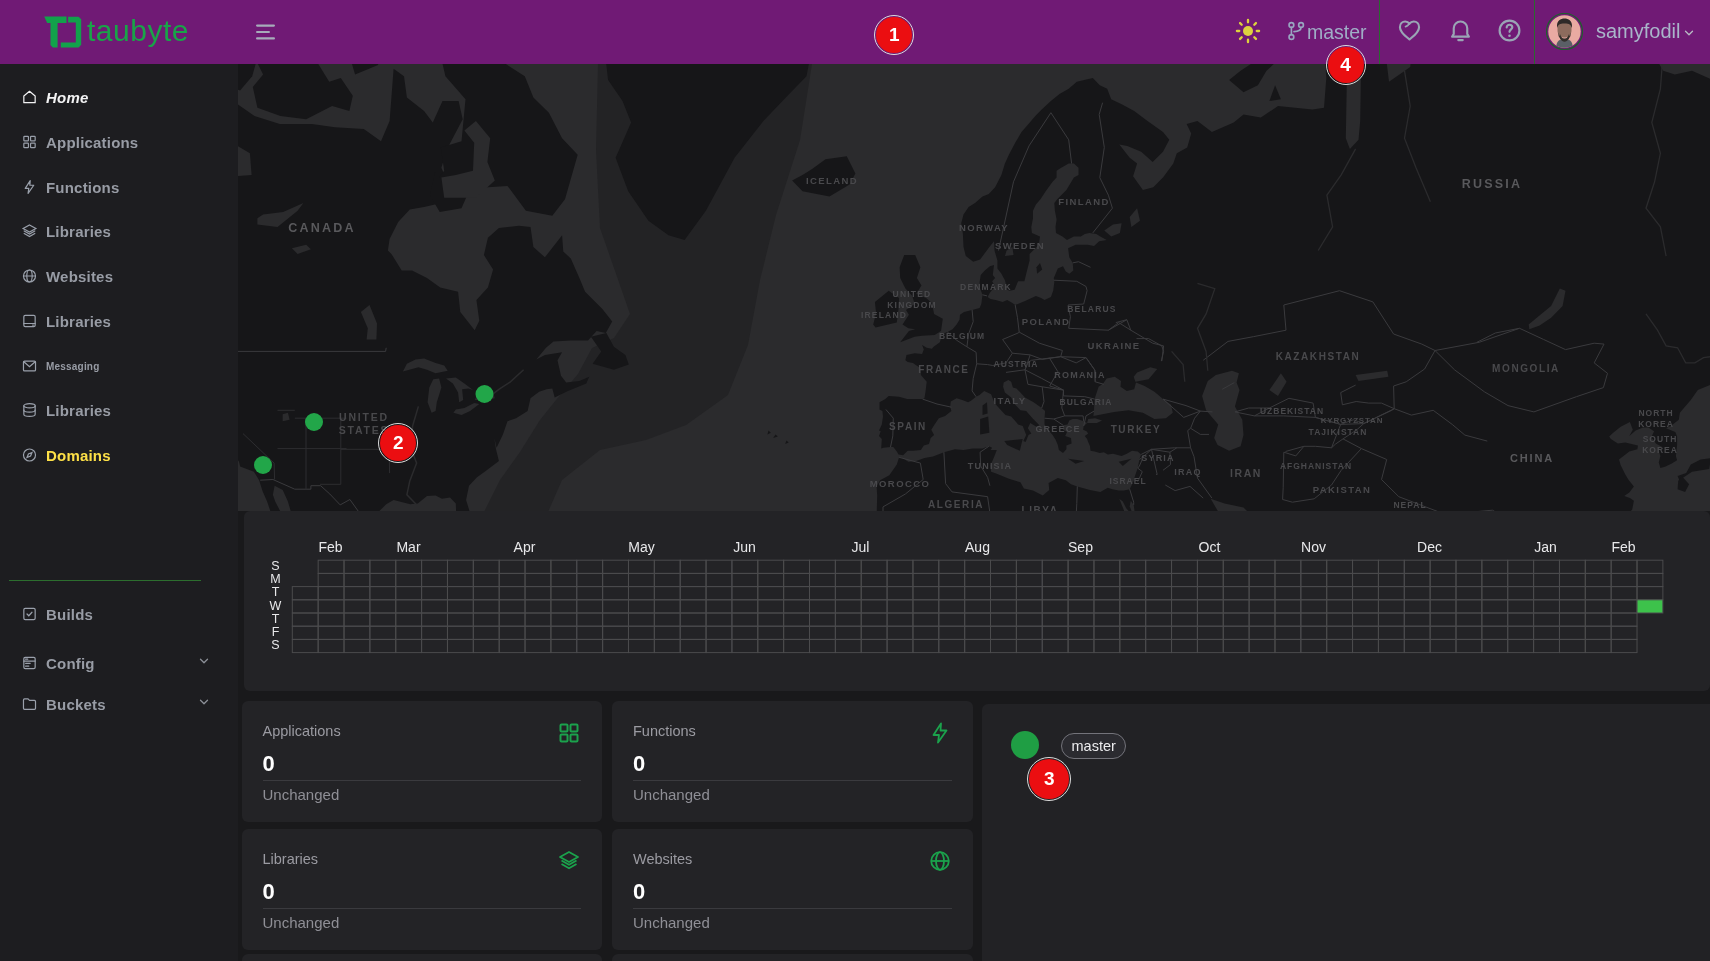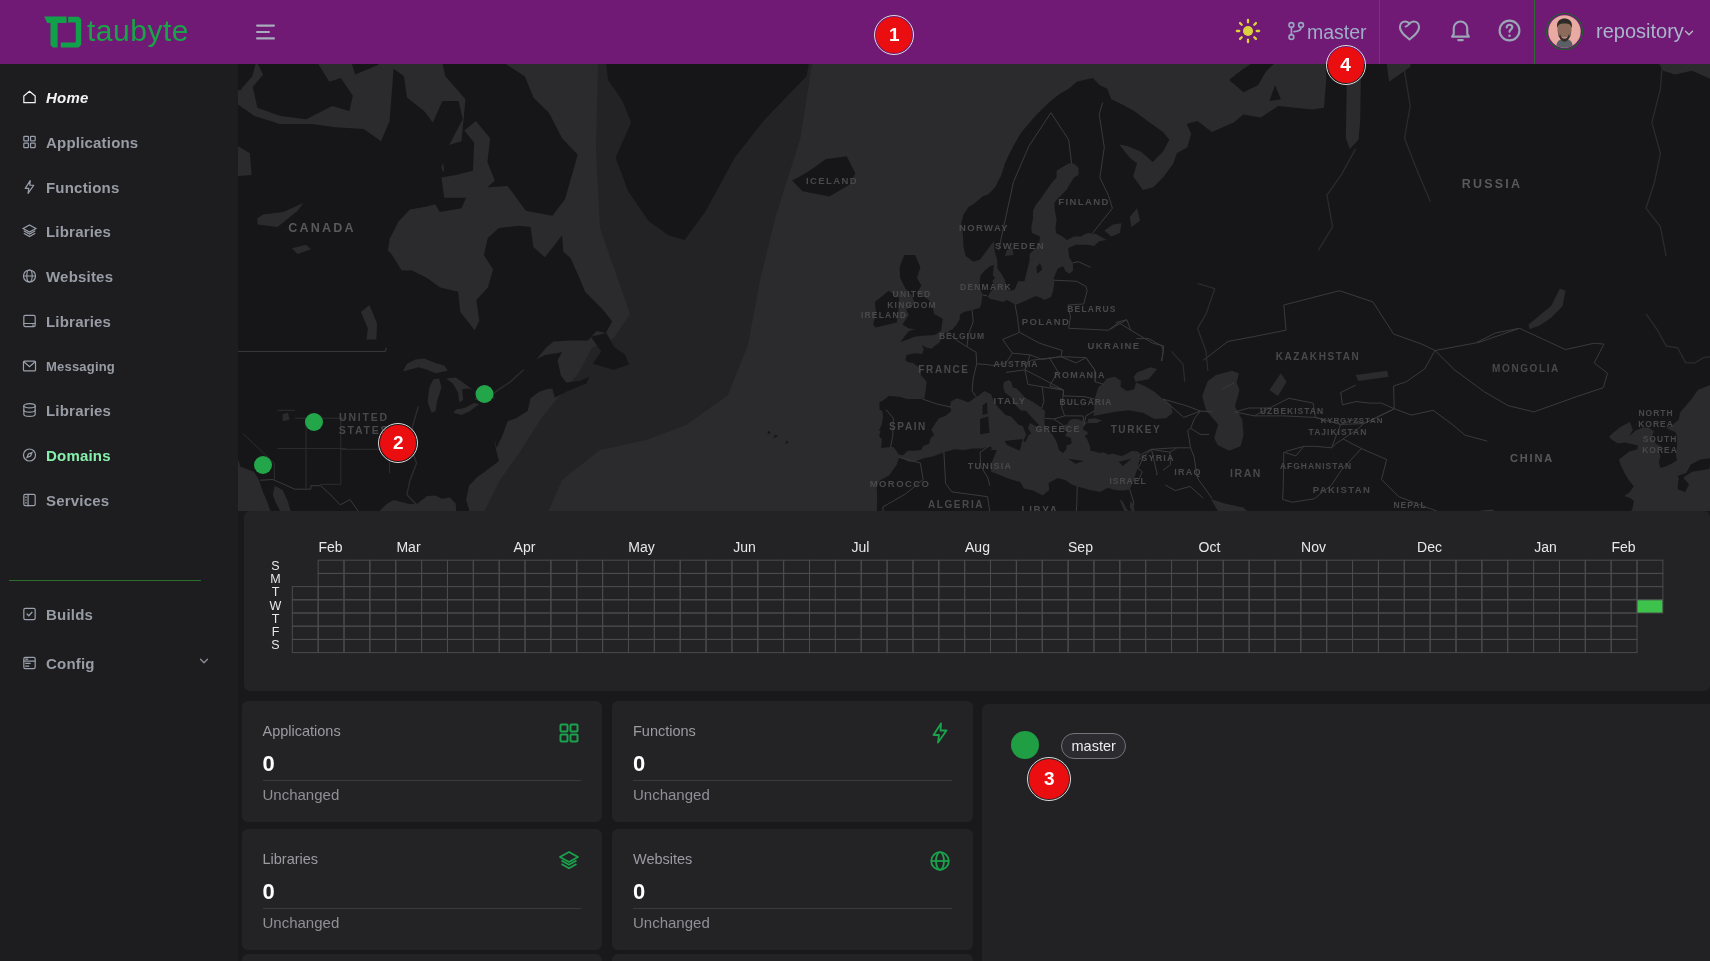--- a/index.html
+++ b/index.html
@@ -50,21 +50,21 @@
         </clipPath>
 <g clip-path="url(#avc)">
 <rect x="0" y="0" width="37" height="37" fill="#e9aaa2"></rect>
 <path d="M10 37 C10 28 13 26 18.5 26 C24 26 27 28 27 37 Z" fill="#5a5f66"></path>
 <path d="M11.5 13 C11.5 8.5 14.5 6.5 18.5 6.5 C22.5 6.5 25.5 8.5 25.5 13 V17 C25.5 22 22.8 24.5 18.5 24.5 C14.2 24.5 11.5 22 11.5 17 Z" fill="#8c6b5d"></path>
 <path d="M11 13 C11 7.5 14.5 5.5 18.5 5.5 C22.5 5.5 26 7.5 26 13 L25.5 15 C25 11.5 23.5 10.5 18.5 10.5 C13.5 10.5 12 11.5 11.5 15 Z" fill="#2e2a28"></path>
 <path d="M12.5 19.5 C13.5 23.5 15.5 25.5 18.5 25.5 C21.5 25.5 23.5 23.5 24.5 19.5 L24.5 23 C23 26 21 27.5 18.5 27.5 C16 27.5 14 26 12.5 23 Z" fill="#3a332f"></path>
 <path d="M14 21 C15 24.5 17 26.5 18.5 26.5 C20 26.5 22 24.5 23 21 L23 25.5 C21.5 27.8 20 28.8 18.5 28.8 C17 28.8 15.5 27.8 14 25.5 Z" fill="#33302c"></path>
 </g>
 </svg></div>
-  <div style="position:absolute;left:1596px;top:19.5px;font-size:20px;color:#a9b5ca">repository</div>
+  <div style="position:absolute;left:1596px;top:19.5px;font-size:20px;color:#a9b5ca">samyfodil</div>
   <div style="position:absolute;left:1682px;top:26px"><svg width="14" height="14" viewBox="0 0 24 24" fill="none" stroke="#b8bcc4" stroke-width="2.2" stroke-linecap="round" stroke-linejoin="round">
         <path d="M6 9 L12 15 L18 9"></path>
       </svg></div>
 </div>
 
 <div style="position:absolute;left:0;top:64px;width:237.5px;height:897px;background:#1d1d20;z-index:10">
 <div style="position:absolute;left:0;top:10.5px;width:237px;height:45px;font-style:italic;">
 <div style="position:absolute;left:21px;top:50%;transform:translateY(-50%);display:flex">
         <svg width="17" height="17" viewBox="0 0 24 24" fill="none" stroke="#f2f2f3" stroke-width="1.7" stroke-linecap="round">
           <path d="M4 10.5 L12 4 L20 10.5 V20 H4 Z" fill="none" stroke-linejoin="round"></path>
@@ -121,70 +121,71 @@
       </div>
 <div style="position:absolute;left:46px;top:50%;transform:translateY(-50%);font-size:15px;font-weight:600;color:#989ca5;letter-spacing:.2px">Libraries</div>
 </div>
     <div style="position:absolute;left:0;top:279.12px;width:237px;height:45px;">
 <div style="position:absolute;left:21px;top:50%;transform:translateY(-50%);display:flex">
         <svg width="17" height="17" viewBox="0 0 24 24" fill="none" stroke="#9aa0ab" stroke-width="1.7" stroke-linecap="round">
           <rect x="3.5" y="5" width="17" height="14" rx="1.5"></rect>
           <path d="M4 6 L12 13 L20 6"></path>
         </svg>
       </div>
-<div style="position:absolute;left:46px;top:50%;transform:translateY(-50%);font-size:13px;font-weight:600;color:#989ca5;letter-spacing:.2px">Messaging</div>
+<div style="position:absolute;left:46px;top:50%;transform:translateY(-50%);font-size:10px;font-weight:600;color:#989ca5;letter-spacing:.2px">Messaging</div>
 </div>
     <div style="position:absolute;left:0;top:323.89px;width:237px;height:45px;">
 <div style="position:absolute;left:21px;top:50%;transform:translateY(-50%);display:flex">
         <svg width="17" height="17" viewBox="0 0 24 24" fill="none" stroke="#9aa0ab" stroke-width="1.7" stroke-linecap="round">
           <ellipse cx="12" cy="6" rx="8" ry="3"></ellipse>
           <path d="M4 6 V12 C4 13.7 7.6 15 12 15 C16.4 15 20 13.7 20 12 V6"></path>
           <path d="M4 12 V18 C4 19.7 7.6 21 12 21 C16.4 21 20 19.7 20 18 V12"></path>
         </svg>
       </div>
 <div style="position:absolute;left:46px;top:50%;transform:translateY(-50%);font-size:15px;font-weight:600;color:#989ca5;letter-spacing:.2px">Libraries</div>
 </div>
     <div style="position:absolute;left:0;top:368.65999999999997px;width:237px;height:45px;">
 <div style="position:absolute;left:21px;top:50%;transform:translateY(-50%);display:flex">
         <svg width="17" height="17" viewBox="0 0 24 24" fill="none" stroke="#9aa0ab" stroke-width="1.7" stroke-linecap="round">
           <circle cx="12" cy="12" r="8.5"></circle>
           <path d="M15.5 8.5 L13.5 13.5 L8.5 15.5 L10.5 10.5 Z"></path>
         </svg>
       </div>
-<div style="position:absolute;left:46px;top:50%;transform:translateY(-50%);font-size:15px;font-weight:600;color:#86efac;letter-spacing:.2px">Domains</div>
-</div>
-    <div style="position:absolute;left:0;top:413.42999999999995px;width:237px;height:45px;">
-<div style="position:absolute;left:21px;top:50%;transform:translateY(-50%);display:flex">
-        <svg width="17" height="17" viewBox="0 0 24 24" fill="none" stroke="#9aa0ab" stroke-width="1.7" stroke-linecap="round">
-          <rect x="4" y="4" width="16" height="16" rx="2"></rect>
-          <path d="M10 4 V20"></path>
-          <path d="M6.5 8 H7.5 M6.5 12 H7.5 M6.5 16 H7.5"></path>
-        </svg>
-      </div>
-<div style="position:absolute;left:46px;top:50%;transform:translateY(-50%);font-size:15px;font-weight:600;color:#989ca5;letter-spacing:.2px">Services</div>
+<div style="position:absolute;left:46px;top:50%;transform:translateY(-50%);font-size:15px;font-weight:600;color:#fde047;letter-spacing:.2px">Domains</div>
 </div>
     <div style="position:absolute;left:9px;top:516px;width:192px;border-top:1.5px solid #2c6e2e"></div>
     <div style="position:absolute;left:0;top:527.6px;width:237px;height:45px;padding-left:43px;">
 <div style="position:absolute;left:21px;top:50%;transform:translateY(-50%);display:flex">
         <svg width="17" height="17" viewBox="0 0 24 24" fill="none" stroke="#9aa0ab" stroke-width="1.7" stroke-linecap="round">
           <rect x="4" y="4" width="16" height="16" rx="2"></rect>
           <path d="M8.5 12 L11 14.5 L15.5 9.5"></path>
         </svg>
       </div>
 <div style="position:absolute;left:46px;top:50%;transform:translateY(-50%);font-size:15px;font-weight:600;color:#989ca5;letter-spacing:.2px">Builds</div>
 </div>
     <div style="position:absolute;left:0;top:576px;width:237px;height:45px;">
 <div style="position:absolute;left:21px;top:50%;transform:translateY(-50%);display:flex">
         <svg width="17" height="17" viewBox="0 0 24 24" fill="none" stroke="#9aa0ab" stroke-width="1.7" stroke-linecap="round">
           <rect x="4" y="4" width="16" height="16" rx="2"></rect>
           <path d="M4 9.3 H20"></path>
           <path d="M6.5 6.6 H9.5 M6.5 12.5 H13 M6.5 16.5 H11"></path>
         </svg>
       </div>
 <div style="position:absolute;left:46px;top:50%;transform:translateY(-50%);font-size:15px;font-weight:600;color:#989ca5;letter-spacing:.2px">Config</div>
+<div style="position:absolute;right:26px;top:50%;transform:translateY(-50%)"><svg width="14" height="14" viewBox="0 0 24 24" fill="none" stroke="#8b8f97" stroke-width="2.2" stroke-linecap="round" stroke-linejoin="round">
+          <path d="M6 9 L12 15 L18 9"></path>
+        </svg></div>
+    </div>
+    <div style="position:absolute;left:0;top:617.14px;width:237px;height:45px;">
+<div style="position:absolute;left:21px;top:50%;transform:translateY(-50%);display:flex">
+        <svg width="17" height="17" viewBox="0 0 24 24" fill="none" stroke="#9aa0ab" stroke-width="1.7" stroke-linecap="round">
+          <path d="M3.5 7 V18 A1.5 1.5 0 0 0 5 19.5 H19 A1.5 1.5 0 0 0 20.5 18 V8.5 A1.5 1.5 0 0 0 19 7 H12 L10 4.8 H5 A1.5 1.5 0 0 0 3.5 6.3 Z" stroke-linejoin="round"></path>
+        </svg>
+      </div>
+<div style="position:absolute;left:46px;top:50%;transform:translateY(-50%);font-size:15px;font-weight:600;color:#989ca5;letter-spacing:.2px">Buckets</div>
 <div style="position:absolute;right:26px;top:50%;transform:translateY(-50%)"><svg width="14" height="14" viewBox="0 0 24 24" fill="none" stroke="#8b8f97" stroke-width="2.2" stroke-linecap="round" stroke-linejoin="round">
           <path d="M6 9 L12 15 L18 9"></path>
         </svg></div>
     </div>
 </div>
 
 <div style="position:absolute;left:237.5px;top:64px;width:1472.5px;height:446.5px;background:#2b2b2d;overflow:hidden">
 <svg width="1472.5" height="446.5" viewBox="0 0 1472.5 446.5" style="position:absolute;left:0;top:0">
       <path d="M246,448L262,416L282,388L302,356L318,336L340,310L354,284L376,274L392,250L376,204L362,164L358,86L360,0L574,0L562,76L538,151L522,216L510,281L490,331L448,361L408,376L362,386L324,416L310,448Z" fill="#232325"></path>
       <path d="M34.3,452.9L29.1,437.5L24.6,427.2L21.1,416.2L15.9,407.7L2.1,402.4L1.0,397.7L-5.9,387.5L-9.4,380.1L-16.9,366.6L-20.3,359.6L-18.6,346.3L-21.4,326.1L-18.0,311.0L-22.6,292.7L-26.6,273.7L-41.0,259.5L-55.4,234.9L-66.9,214.1L-81.2,192.1L-104.2,174.9L-138.8,162.9L-167.5,24.8L-110.0,40.4L-69.8,47.1L-46.2,33.5L-38.7,23.0L-26.6,43.7L-10.5,37.0L-0.2,40.4L16.5,52.0L41.8,60.1L74.0,60.1L97.0,63.3L125.8,64.9L143.0,77.3L151.6,56.9L155.6,4.8L166.0,12.2L168.9,33.5L186.1,47.1L194.8,58.5L204.5,37.0L220.6,37.0L224.7,55.3L209.1,84.9L203.4,103.8L212.0,124.6L203.4,139.1L186.1,142.9L171.8,145.5L160.2,158.0L151.6,174.9L149.9,186.5L153.4,189.9L163.7,206.5L174.1,206.5L189.0,214.1L202.2,223.6L220.1,227.7L222.3,247.9L236.7,266.2L241.3,256.7L238.4,235.9L249.9,223.6L255.1,205.5L245.9,191.0L249.9,173.7L260.9,164.1L281.0,161.7L292.5,162.9L295.4,183.0L306.9,193.3L316.7,180.7L324.1,171.3L325.3,187.6L332.8,194.4L341.4,214.1L347.1,227.7L364.4,244.9L374.2,257.6L367.8,269.0L358.6,267.1L350.0,276.4L332.8,276.4L315.5,277.4L308.0,283.8L292.5,302.4L285.6,306.7L295.4,297.1L306.9,290.9L324.1,288.3L319.5,296.3L323.0,311.8L328.2,318.6L341.4,316.9L351.2,312.7L348.3,319.4L329.9,326.9L316.7,333.5L314.3,324.4L308.6,325.3L301.1,327.8L292.5,334.3L289.6,347.1L278.1,354.2L269.5,357.3L264.9,370.4L258.6,383.8L256.3,374.1L258.0,385.3L260.9,397.0L247.7,407.0L239.0,413.3L231.0,421.7L228.1,436.1L233.3,452.9L218.3,452.9L217.8,439.5L212.0,433.4L203.9,434.8L197.6,431.4L189.0,432.0L179.8,439.5L172.3,440.2L155.6,436.1L148.2,440.2L135.5,452.9L54.4,452.9L49.9,437.5L44.7,425.9L36.6,421.7L34.9,430.7L37.2,437.5L45.2,452.9Z" fill="#161618"></path>

